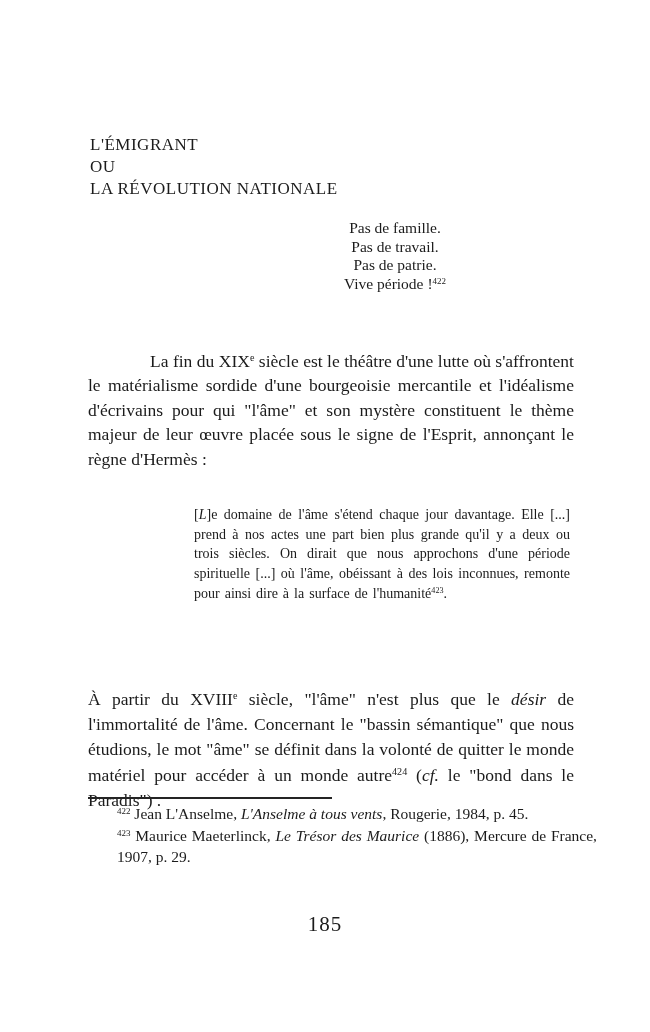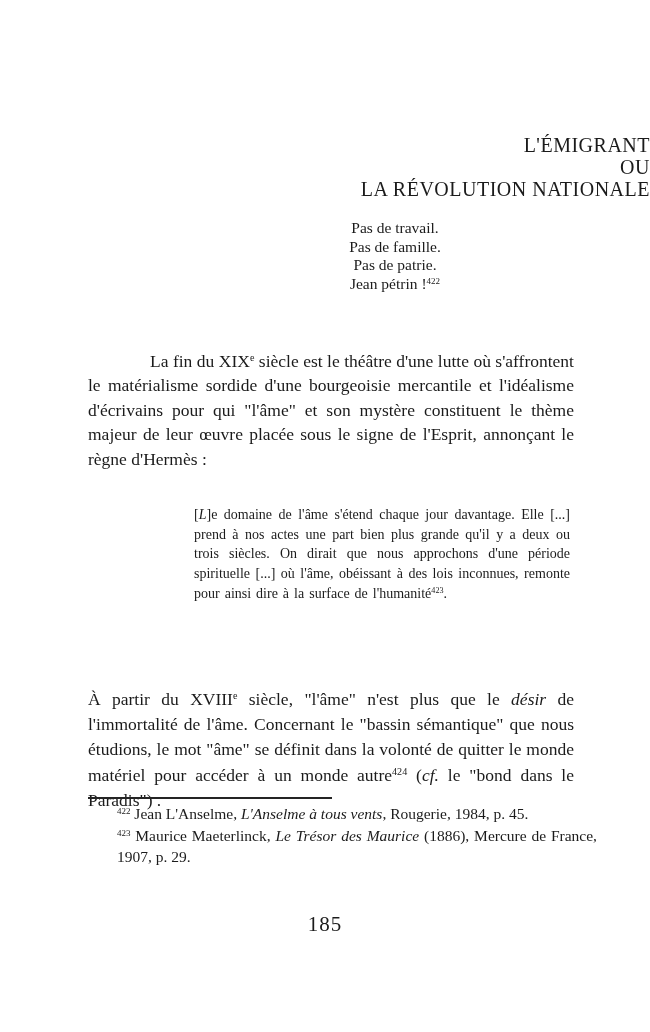--- a/index.html
+++ b/index.html
@@ -14,22 +14,22 @@
     background: #ffffff;
     color: #1b1b1b;
     font-family: "Liberation Serif", "DejaVu Serif", serif;
     overflow: hidden;
   }
   .title-block {
     position: absolute;
     top: 134px;
     left: 90px;
     width: 560px;
-    text-align: right;
-    font-size: 20px;
+    text-align: left;
+    font-size: 17px;
     line-height: 22px;
     letter-spacing: 0.5px;
     white-space: nowrap;
   }
   .epigraph {
     position: absolute;
     top: 219px;
     left: 263px;
     width: 264px;
     text-align: center;
@@ -109,24 +109,24 @@
 
 <div class="page">
 
   <div class="title-block">
     <div>L'ÉMIGRANT</div>
     <div>OU</div>
     <div>LA RÉVOLUTION NATIONALE</div>
   </div>
 
   <div class="epigraph">
+    <div><span>Pas de famille.</span></div>
     <div><span>Pas de travail.</span></div>
-    <div><span>Pas de famille.</span></div>
     <div><span>Pas de patrie.</span></div>
-    <div><span>Jean pétrin !</span><sup>422</sup></div>
+    <div><span>Vive période !</span><sup>422</sup></div>
   </div>
 
   <p class="para para1"><span>La fin du XIX</span><sup>e</sup><span> siècle est le théâtre d'une lutte où s'affrontent le matérialisme sordide d'une bourgeoisie mercantile et l'idéalisme d'écrivains pour qui "l'âme" et son mystère constituent le thème majeur de leur œuvre placée sous le signe de l'Esprit, annonçant le règne d'Hermès :</span></p>
 
   <div class="quote"><span>[</span><i>L</i><span>]e domaine de l'âme s'étend chaque jour davantage. Elle [...] prend à nos actes une part bien plus grande qu'il y a deux ou trois siècles. On dirait que nous approchons d'une période spirituelle [...] où l'âme, obéissant à des lois inconnues, remonte pour ainsi dire à la surface de l'humanité</span><sup>423</sup><span>.</span></div>
 
   <p class="para para2"><span>À partir du XVIII</span><sup>e</sup><span> siècle, "l'âme" n'est plus que le </span><i>désir</i><span> de l'immortalité de l'âme. Concernant le "bassin sémantique" que nous étudions, le mot "âme" se définit dans la volonté de quitter le monde matériel pour accéder à un monde autre</span><sup>424</sup><span> (</span><i>cf.</i><span> le "bond dans le Paradis") .</span></p>
 
   <div class="footnote-rule"></div>
 

